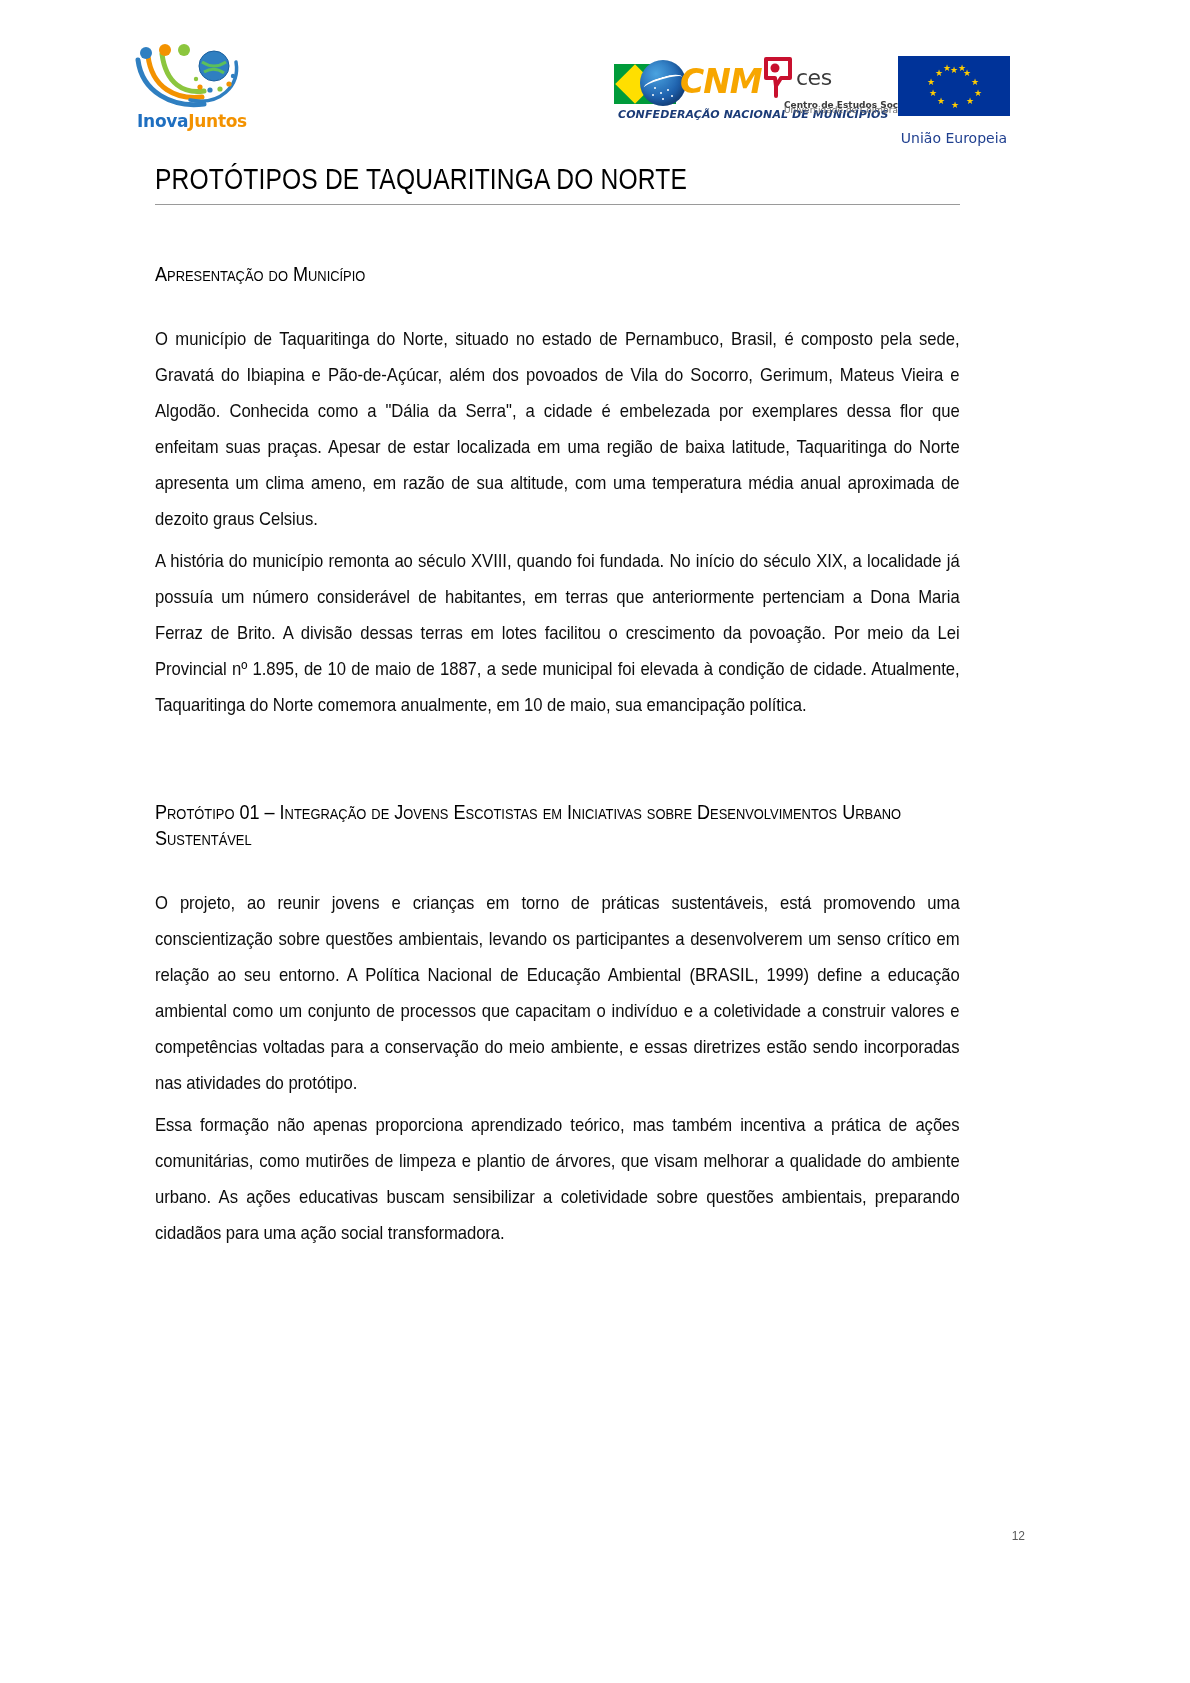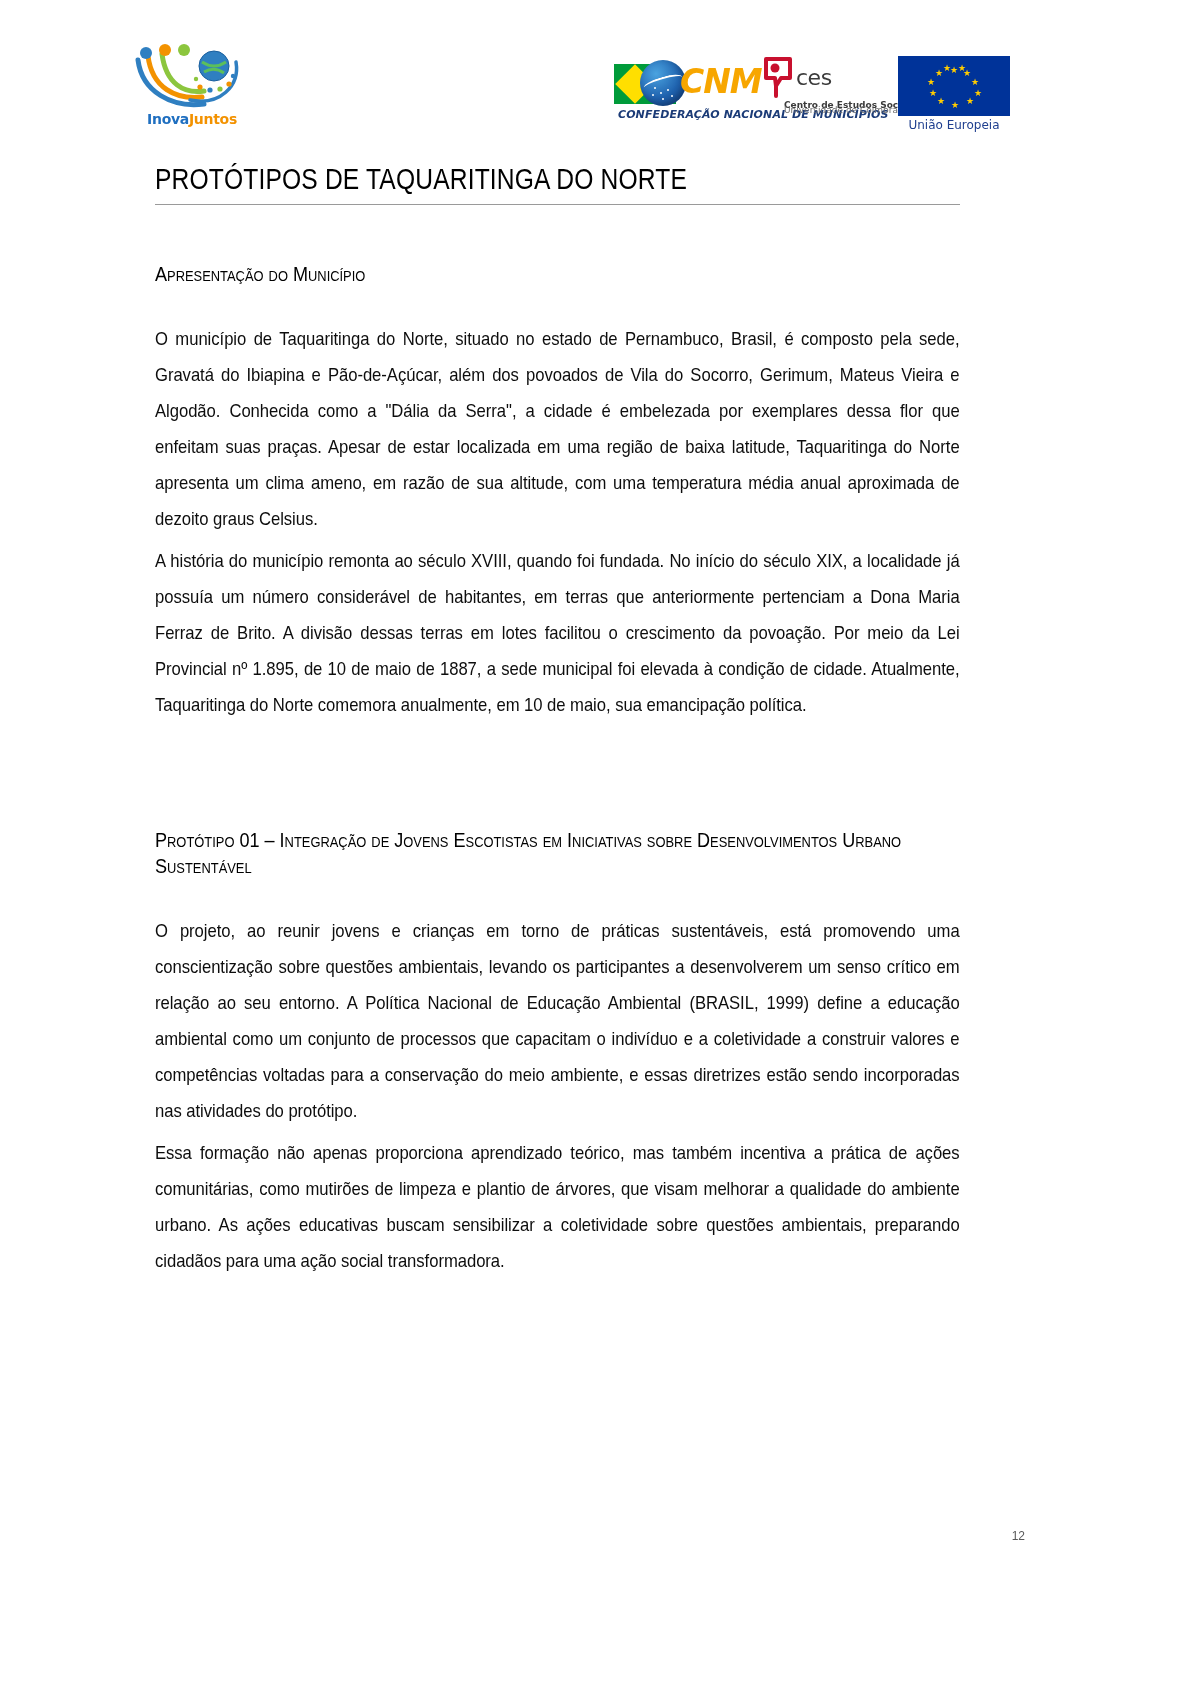--- a/index.html
+++ b/index.html
@@ -39,21 +39,21 @@
   }
   .logo-inovajuntos .mark {
     position: relative;
     width: 120px;
     height: 70px;
     margin: 0 auto;
   }
   .ij-text {
     text-align: center;
     font-family: "DejaVu Sans", sans-serif;
-    font-size: 14px;
+    font-size: 17px;
     font-weight: bold;
     letter-spacing: -0.3px;
     margin-top: 1px;
     white-space: nowrap;
   }
   .ij-inova { color: #1f6fc0; }
   .ij-juntos { color: #f39200; }
 
   
   .logo-cnm {
@@ -180,25 +180,25 @@
     height: 60px;
     background: #003399;
   }
   .eu-star {
     position: absolute;
     color: #ffcc00;
     font-size: 9px;
     line-height: 9px;
   }
   .eu-caption {
-    margin-top: 2px;
+    margin-top: 14px;
     width: 112px;
     text-align: center;
     font-family: "DejaVu Sans", sans-serif;
-    font-size: 12px;
+    font-size: 14px;
     color: #1f3f8f;
   }
 
   
   .doc {
     position: absolute;
     left: 155px;
     top: 160px;
     width: 805px;
   }
@@ -234,21 +234,21 @@
     transform: scaleX(0.86);
     transform-origin: left center;
     line-height: 26px;
   }
   .h2.proto {
     margin-top: 0;
     width: 935px;
   }
 
   .section-proto {
-    margin-top: 104px;
+    margin-top: 76px;
   }
 
   p.body {
     margin: 0;
     font-family: "Liberation Sans", sans-serif;
     font-size: 18.5px;
     line-height: 36px;
     color: #0d0d0d;
     text-align: justify;
     transform: scaleX(0.9);

